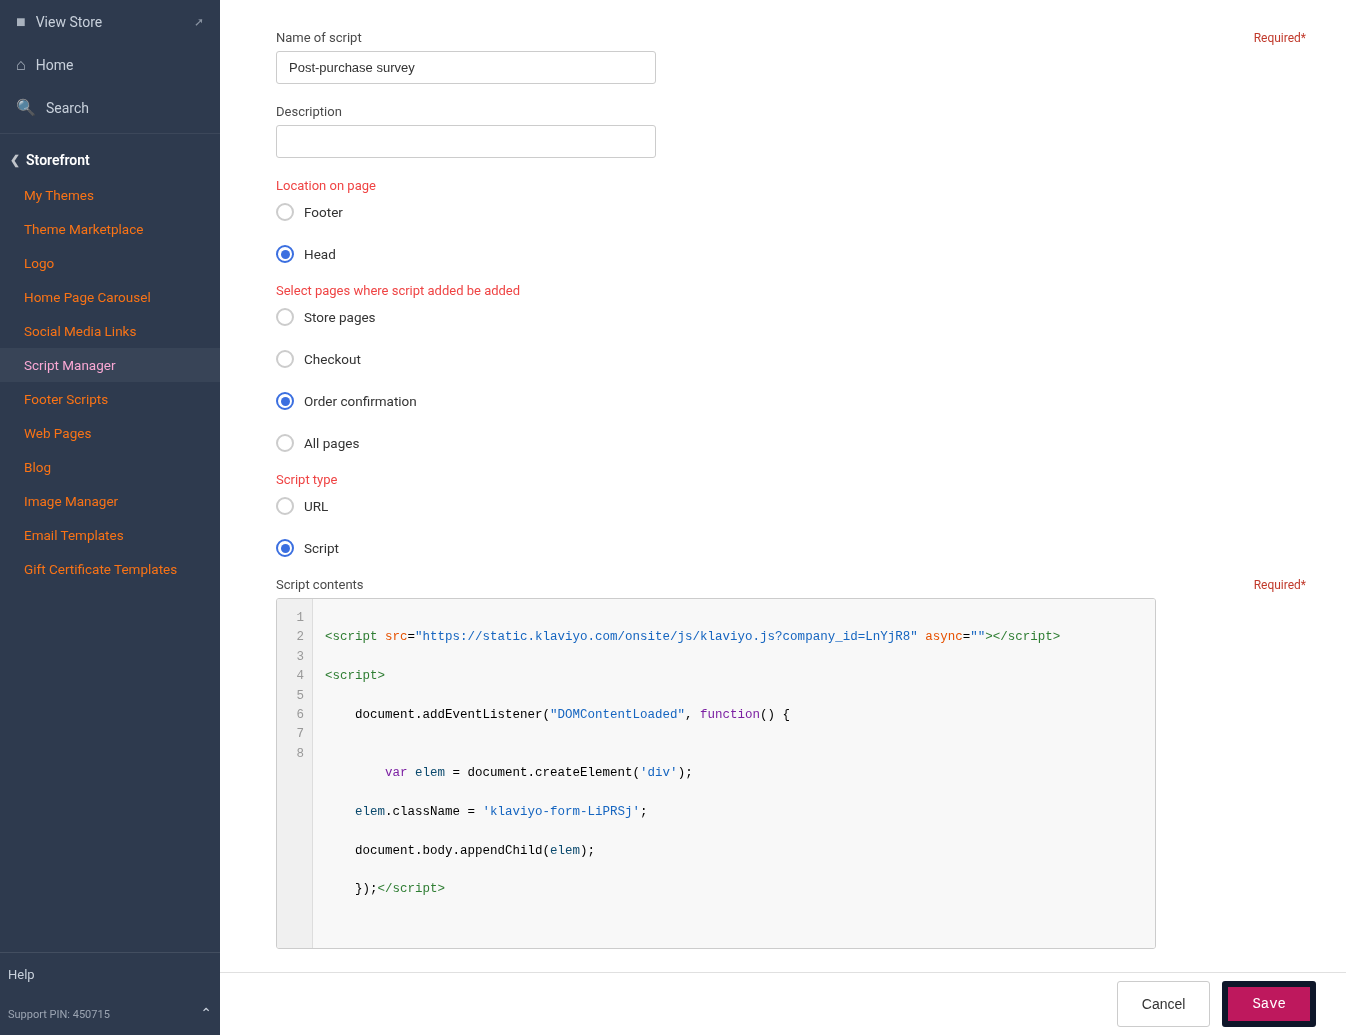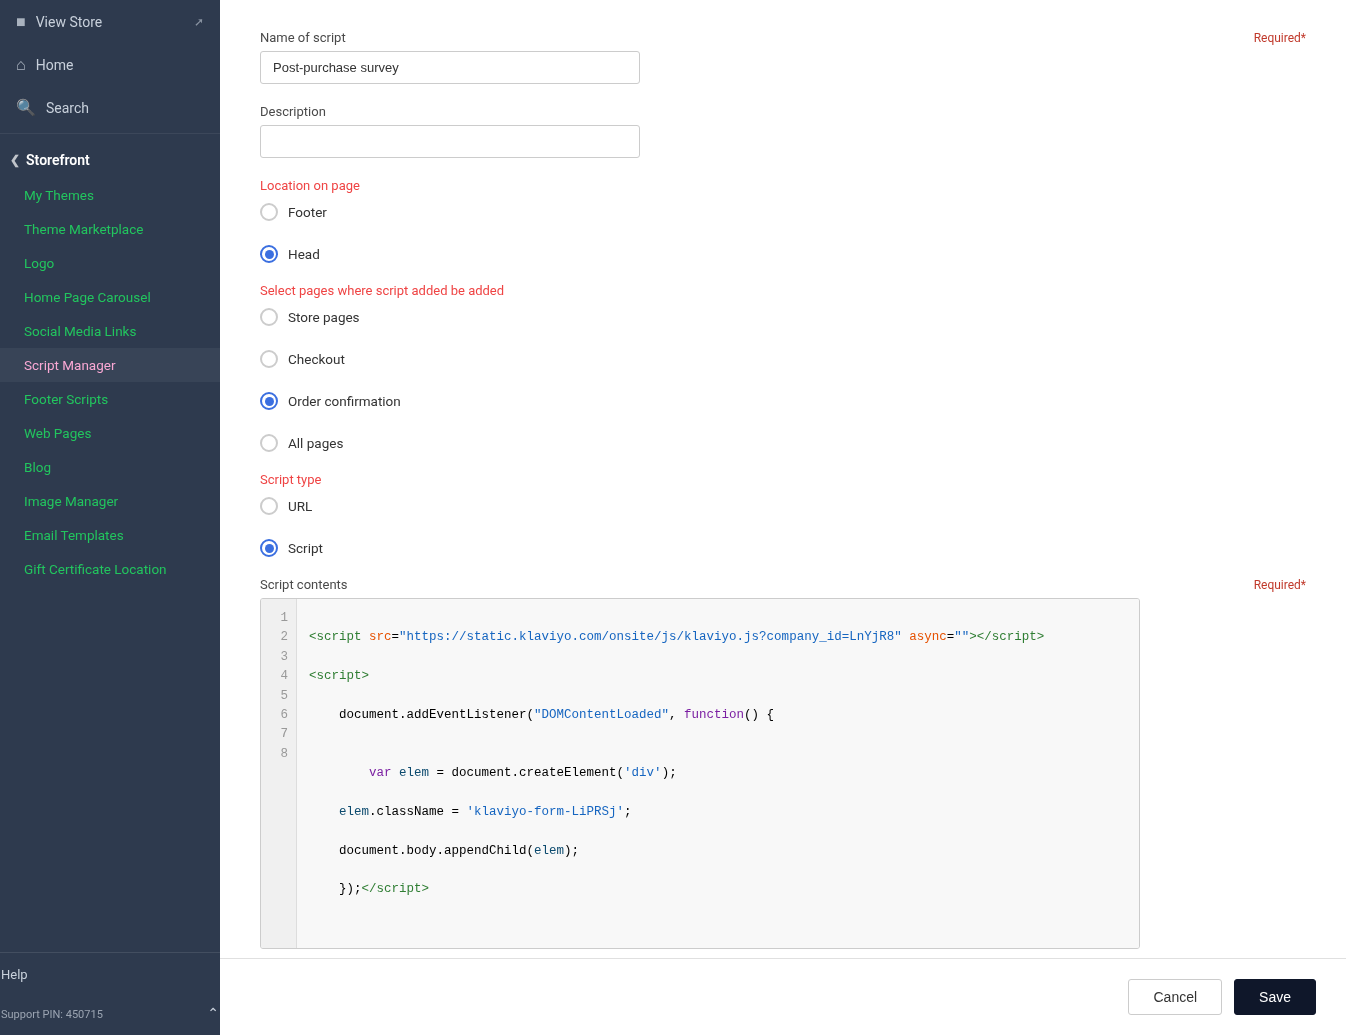--- a/index.html
+++ b/index.html
@@ -37,50 +37,50 @@
       color: #fff;
       cursor: pointer;
       gap: 6px;
     }
     .sidebar-section-header .chevron { font-size: 12px; opacity: 0.7; }
 
     .sidebar-nav-items { padding: 0 0 8px 0; }
     .sidebar-nav-item {
       display: block;
       padding: 9px 16px 9px 24px;
-      color: #22c55e;
+      color: #f97316;
       cursor: pointer;
       font-size: 13.5px;
       text-decoration: none;
     }
     .sidebar-nav-item.active { color: #f9a8d4; background: rgba(255,255,255,0.05); }
 
     .sidebar-bottom {
       margin-top: auto;
-      padding: 14px 1px;
+      padding: 14px 8px;
       border-top: 1px solid rgba(255,255,255,0.1);
       display: flex;
       align-items: flex-end;
       justify-content: space-between;
     }
     .sidebar-help-text { color: #c8d0db; font-size: 13px; }
     .sidebar-help-text .pin { font-size: 11px; opacity: 0.7; margin-top: 26px; }
     .sidebar-chevron-up { color: #c8d0db; cursor: pointer; font-size: 14px; }
 
     
     #main {
       flex: 1;
       overflow-y: auto;
       background: #fff;
       display: flex;
       flex-direction: column;
     }
 
     .content-area {
-      padding: 30px 40px 30px 40px;
+      padding: 30px 40px 30px 56px;
       flex: 1;
     }
 
     .form-field { margin-bottom: 20px; }
     .form-label {
       font-size: 13px;
       color: #4a4a4a;
       margin-bottom: 6px;
       display: flex;
       justify-content: space-between;
@@ -173,43 +173,44 @@
     .hl-tag { color: #2e7d32; }
     .hl-attr { color: #e65100; }
     .hl-string { color: #1565c0; }
     .hl-blue { color: #0c4a6e; }
     .hl-purple { color: #7b1fa2; }
 
     
     .footer-bar {
       background: #fff;
       border-top: 1px solid #e0e0e0;
-      padding: 20px 30px;
+      padding: 8px 30px;
       display: flex;
       justify-content: flex-end;
       gap: 12px;
       position: sticky;
       bottom: 0;
     }
     .btn {
       padding: 9px 24px;
       border-radius: 3px;
       font-size: 14px;
       cursor: pointer;
       font-weight: 500;
     }
     .btn-cancel {
       background: #fff;
       border: 1px solid #ccc;
       color: #333;
     }
     .btn-save {
-      background: #0f172a;
-      border: 1px solid #0f172a;
+      background: #be185d;
+      border: 6px solid #0f172a;
       color: #fff;
+      font-family: Liberation Mono, monospace;
     }
 
     .divider { height: 1px; background: rgba(255,255,255,0.07); margin: 4px 0; }
   </style>
 </head>
 <body>
 
 <div id="sidebar">
 
   <div class="sidebar-top-item">
@@ -261,21 +262,21 @@
     <div class="sidebar-nav-item">
       <span>Blog</span>
     </div>
     <div class="sidebar-nav-item">
       <span>Image Manager</span>
     </div>
     <div class="sidebar-nav-item">
       <span>Email Templates</span>
     </div>
     <div class="sidebar-nav-item">
-      <span>Gift Certificate Location</span>
+      <span>Gift Certificate Templates</span>
     </div>
   </div>
 
   <div class="sidebar-bottom">
     <div class="sidebar-help-text">
       <div>Help</div>
       <div class="pin">Support PIN: 450715</div>
     </div>
     <span class="sidebar-chevron-up">⌃</span>
   </div>

